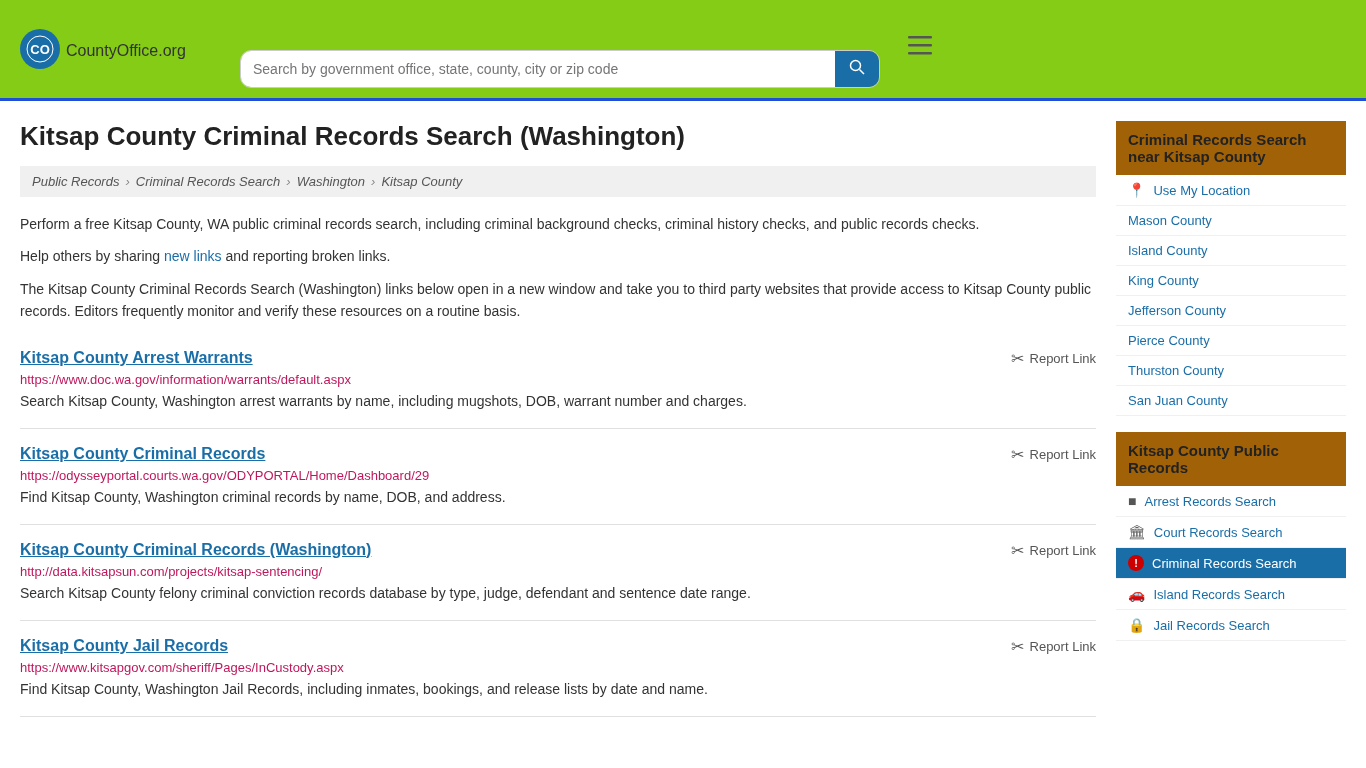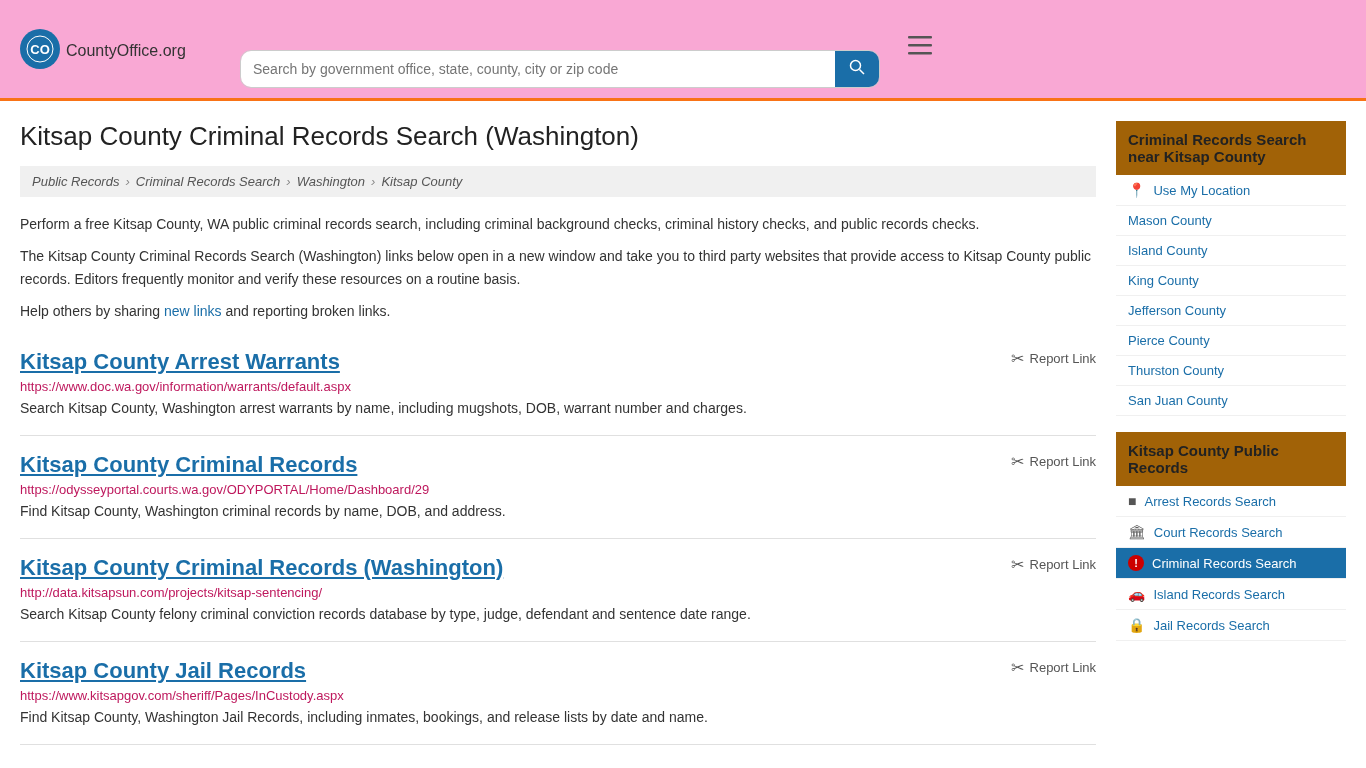--- a/index.html
+++ b/index.html
@@ -1,21 +1,21 @@
 <!DOCTYPE html>
 <html><head>
   <meta charset="utf-8">
   <style>
     * { box-sizing: border-box; margin: 0; padding: 0; }
     body { font-family: Arial, sans-serif; font-size: 14px; color: #333; background: #fff; }
 
     
     .header {
-      background: #f9a8d4;
-      border-bottom: 3px solid #f97316;
+      background: #84cc16;
+      border-bottom: 3px solid #1d4ed8;
       padding: 10px 20px;
       display: flex;
       align-items: center;
       gap: 20px;
     }
     .logo-area {
       display: flex;
       align-items: center;
       gap: 6px;
       min-width: 200px;
@@ -85,21 +85,21 @@
       min-width: 0;
     }
     .sidebar {
       width: 230px;
       flex-shrink: 0;
     }
 
     
     .page-title {
       font-size: 26px;
-      font-weight: normal;
+      font-weight: bold;
       color: #222;
       margin-bottom: 14px;
     }
 
     
     .breadcrumb {
       background: #f0f0f0;
       padding: 8px 12px;
       font-size: 13px;
       color: #555;
@@ -122,21 +122,21 @@
       border-bottom: 1px solid #e0e0e0;
       padding: 16px 0;
     }
     .result-header {
       display: flex;
       justify-content: space-between;
       align-items: flex-start;
       margin-bottom: 4px;
     }
     .result-title {
-      font-size: 22px;
+      font-size: 16px;
       font-weight: bold;
       color: #1a6ea8;
       text-decoration: underline;
       cursor: pointer;
     }
     .report-link {
       display: flex;
       align-items: center;
       gap: 5px;
       font-size: 13px;
@@ -226,24 +226,24 @@
       <a href="#">Public Records</a>
       <span class="sep">›</span>
       <a href="#">Criminal Records Search</a>
       <span class="sep">›</span>
       <a href="#">Washington</a>
       <span class="sep">›</span>
       <a href="#">Kitsap County</a>
     </div>
 
     <p class="desc">Perform a free Kitsap County, WA public criminal records search, including criminal background checks, criminal history checks, and public records checks.</p>
-    <p class="desc">The Kitsap County Criminal Records Search (Washington) links below open in a new window and take you to third party websites that provide access to Kitsap County public records. Editors frequently monitor and verify these resources on a routine basis.</p>
     <p class="desc">
       <span>Help others by sharing </span><a href="#">new links</a><span> and reporting broken links.</span>
     </p>
+    <p class="desc">The Kitsap County Criminal Records Search (Washington) links below open in a new window and take you to third party websites that provide access to Kitsap County public records. Editors frequently monitor and verify these resources on a routine basis.</p>
 
     <div>
 
       <div class="result-card">
         <div class="result-header">
           <span class="result-title">Kitsap County Arrest Warrants</span>
           <span class="report-link">
             <span class="report-icon">✂</span>
             <span>Report Link</span>
           </span>

